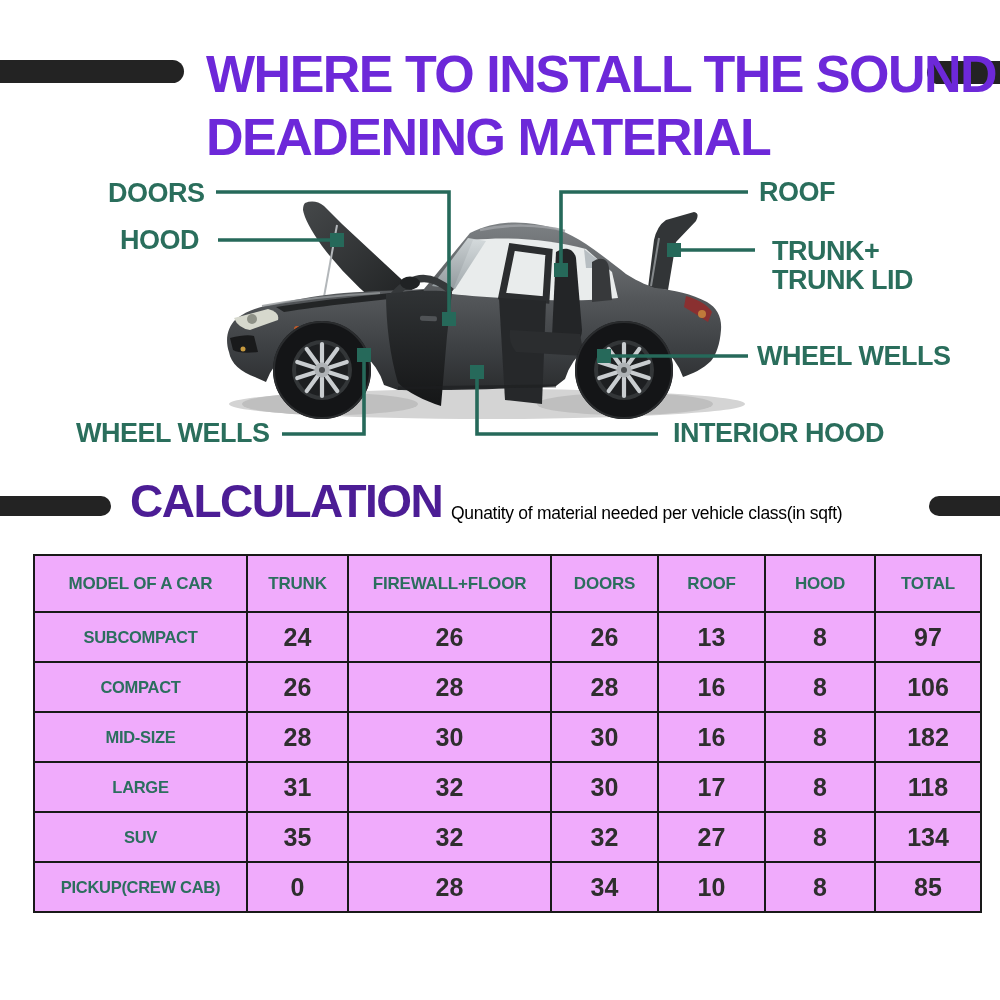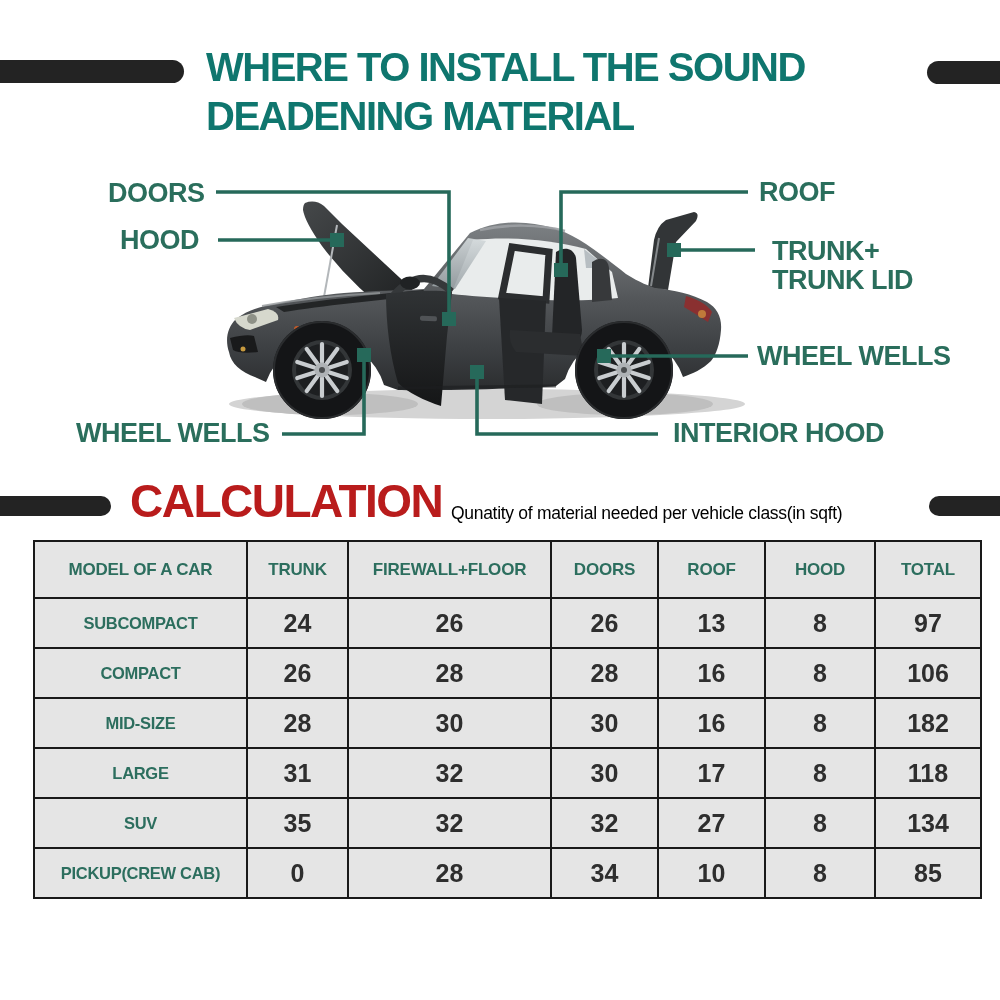--- a/index.html
+++ b/index.html
@@ -9,43 +9,43 @@
     -webkit-font-smoothing:antialiased;
   }
   .bar{position:absolute;background:#232323;}
   .bar-title-left{left:0;top:60px;width:184px;height:23px;border-radius:0 12px 12px 0;}
   .bar-title-right{left:927px;top:61px;width:73px;height:23px;border-radius:12px 0 0 12px;}
   .bar-calc-left{left:0;top:496px;width:111px;height:20px;border-radius:0 10px 10px 0;}
   .bar-calc-right{left:929px;top:496px;width:71px;height:20px;border-radius:10px 0 0 10px;}
 
   .page-title{
     position:absolute;left:206px;top:43px;margin:0;
-    font-size:40px;font-weight:800;color:#0f766e;
+    font-size:52px;font-weight:800;color:#6d28d9;
     letter-spacing:-1.5px;line-height:1.22;white-space:nowrap;
   }
 
   .figure-svg{position:absolute;left:0;top:0;width:1000px;height:470px;}
 
   .callout-label{
     position:absolute;color:#2a6e5c;font-weight:800;font-size:27px;
     letter-spacing:-0.5px;line-height:1.06;white-space:nowrap;
   }
 
   .calc-heading{
     position:absolute;left:130px;top:474px;margin:0;
-    font-size:46px;font-weight:800;color:#b91c1c;letter-spacing:-1.5px;white-space:nowrap;
+    font-size:46px;font-weight:800;color:#4c1d95;letter-spacing:-1.5px;white-space:nowrap;
   }
   .calc-subtitle{
     position:absolute;left:451px;top:503px;font-size:17.5px;color:#000000;
     letter-spacing:-0.3px;white-space:nowrap;
   }
 
   .calc-table{
-    position:absolute;left:33px;top:540px;width:933px;
-    border-collapse:collapse;table-layout:fixed;background:#e5e5e5;
+    position:absolute;left:33px;top:554px;width:933px;
+    border-collapse:collapse;table-layout:fixed;background:#f0abfc;
   }
   .calc-table th,.calc-table td{
     border:2px solid #191919;text-align:center;vertical-align:middle;padding:0;
   }
   .calc-table thead tr{height:57px;}
   .calc-table tbody tr{height:50px;}
   .calc-table th{color:#2c6e5e;font-size:17px;font-weight:bold;letter-spacing:-0.2px;}
   .calc-table td.model{color:#2c6e5e;font-size:16.5px;font-weight:bold;letter-spacing:-0.3px;white-space:nowrap;}
   .calc-table td.val{color:#2e2e2e;font-size:25px;font-weight:700;}
   .calc-table th:nth-child(1){width:211px;}

